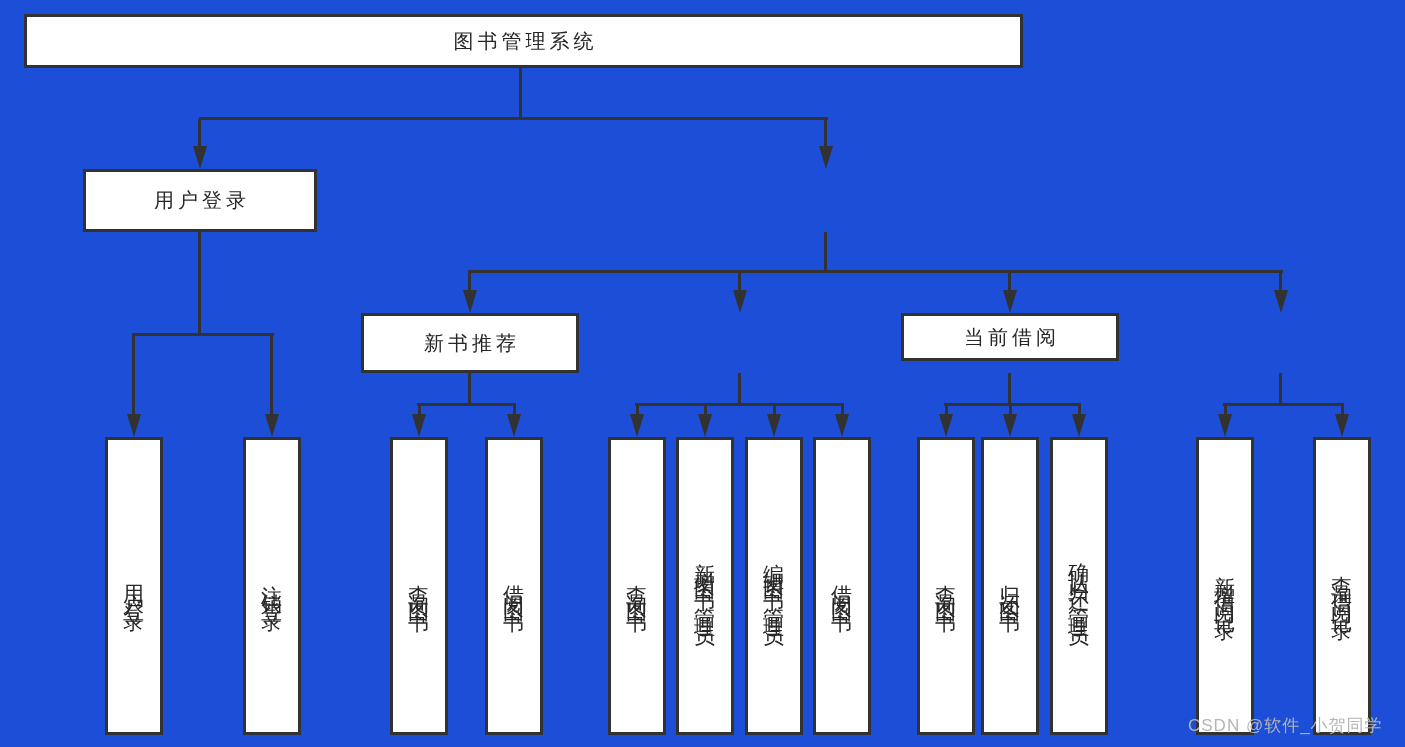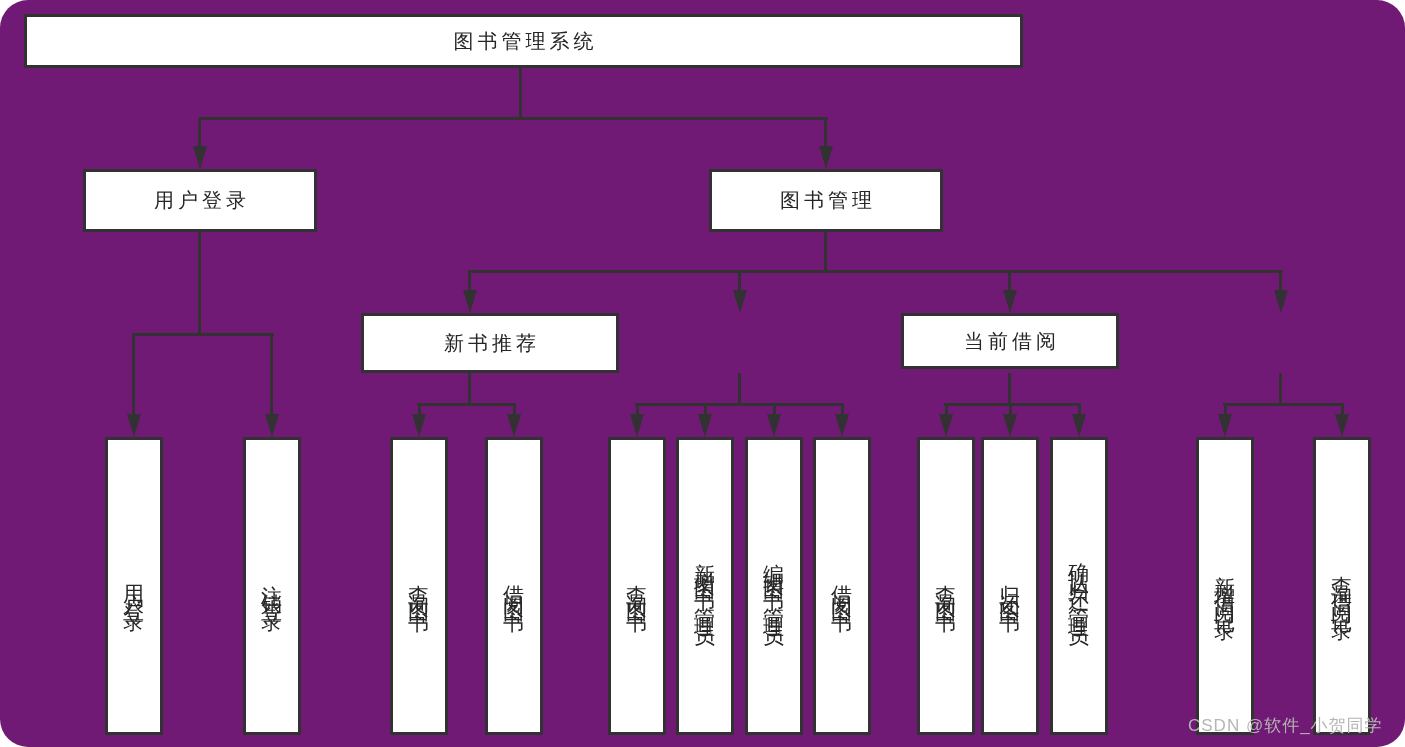--- a/index.html
+++ b/index.html
@@ -1,23 +1,22 @@
 <!DOCTYPE html>
 <html><head>
 <meta charset="utf-8">
 <style>
   html, body { margin: 0; padding: 0; background: #ffffff; }
   .canvas {
     position: relative;
     width: 1405px;
     height: 747px;
-    background: #701a75;
+    background: #1d4ed8;
     overflow: hidden;
     font-family: "Liberation Sans", "DejaVu Sans", sans-serif;
-    border-radius: 28px;
   }
   .node {
     position: absolute;
     box-sizing: border-box;
     border: 3px solid #323232;
     background: #ffffff;
     color: #262626;
     display: flex;
     align-items: center;
     justify-content: center;
@@ -69,42 +68,41 @@
   <div class="node h-node" style="left:24px; top:14px; width:999px; height:54px;">图书管理系统</div>
 
   <div class="line" style="left:519px; top:68px; width:3px; height:51px;"></div>
   <div class="line" style="left:199px; top:117px; width:629px; height:3px;"></div>
   <div class="line" style="left:198px; top:119px; width:3px; height:30px;"></div>
   <div class="line" style="left:824px; top:119px; width:3px; height:30px;"></div>
   <div class="arrow" style="left:193px; top:146px;"></div>
   <div class="arrow" style="left:819px; top:146px;"></div>
 
   <div class="node h-node" style="left:83px; top:169px; width:234px; height:63px;">用户登录</div>
-  <div class="node h-node" style="left:709px; top:169px; width:234px; height:63px;">图书管理</div>
 
   <div class="line" style="left:198px; top:232px; width:3px; height:104px;"></div>
   <div class="line" style="left:132px; top:333px; width:142px; height:3px;"></div>
   <div class="line" style="left:132px; top:336px; width:3px; height:80px;"></div>
   <div class="line" style="left:270px; top:336px; width:3px; height:80px;"></div>
   <div class="arrow" style="left:127px; top:414px;"></div>
   <div class="arrow" style="left:265px; top:414px;"></div>
 
   <div class="line" style="left:824px; top:232px; width:3px; height:41px;"></div>
   <div class="line" style="left:468px; top:270px; width:815px; height:3px;"></div>
   <div class="line" style="left:468px; top:273px; width:3px; height:19px;"></div>
   <div class="line" style="left:738px; top:273px; width:3px; height:19px;"></div>
   <div class="line" style="left:1008px; top:273px; width:3px; height:19px;"></div>
   <div class="line" style="left:1279px; top:273px; width:3px; height:19px;"></div>
   <div class="arrow" style="left:463px; top:290px;"></div>
   <div class="arrow" style="left:733px; top:290px;"></div>
   <div class="arrow" style="left:1003px; top:290px;"></div>
   <div class="arrow" style="left:1274px; top:290px;"></div>
 
-  <div class="node h-node" style="left:361px; top:313px; width:258px; height:60px;">新书推荐</div>
-  <div class="node h-node" style="left:901px; top:313px; width:218px; height:56px;">当前借阅</div>
+  <div class="node h-node" style="left:361px; top:313px; width:218px; height:60px;">新书推荐</div>
+  <div class="node h-node" style="left:901px; top:313px; width:218px; height:48px;">当前借阅</div>
 
   <div class="line" style="left:468px; top:373px; width:3px; height:33px;"></div>
   <div class="line" style="left:417px; top:403px; width:99px; height:3px;"></div>
   <div class="line" style="left:418px; top:406px; width:3px; height:10px;"></div>
   <div class="line" style="left:513px; top:406px; width:3px; height:10px;"></div>
   <div class="arrow" style="left:412px; top:414px;"></div>
   <div class="arrow" style="left:507px; top:414px;"></div>
 
   <div class="line" style="left:738px; top:373px; width:3px; height:33px;"></div>
   <div class="line" style="left:635px; top:403px; width:209px; height:3px;"></div>

